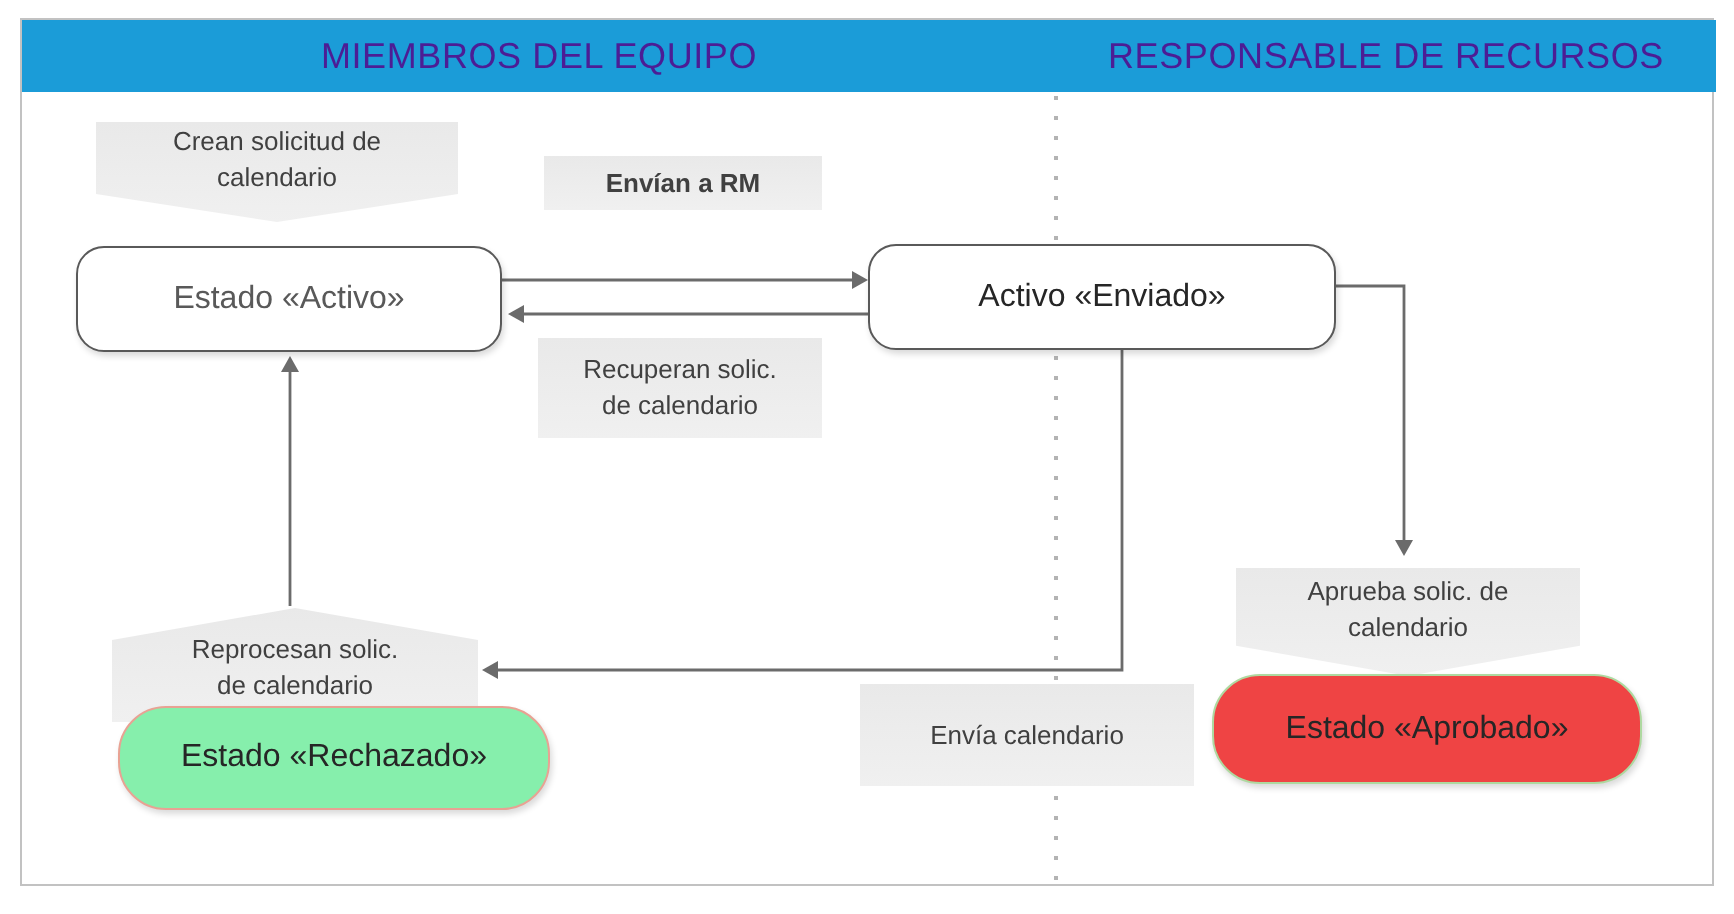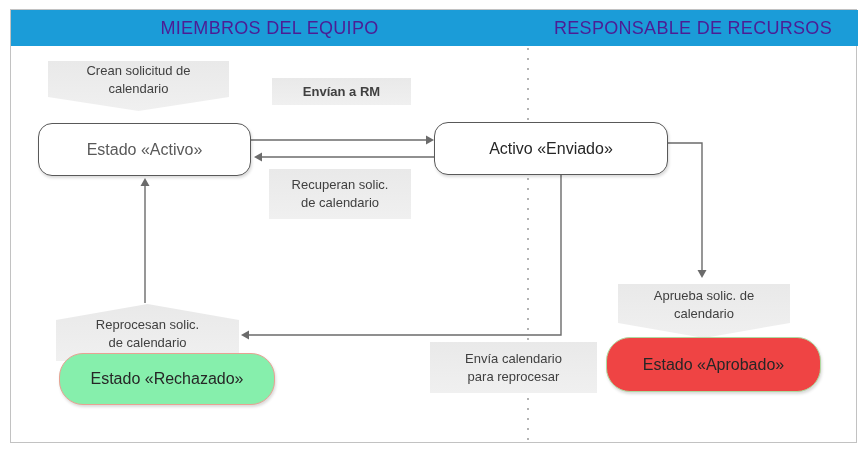--- a/index.html
+++ b/index.html
@@ -129,21 +129,20 @@
     <div>de calendario</div>
   </div>
 
   <div class="action callout-up" style="left:45px; top:294px; width:183px; height:57px;">
     <div>Reprocesan solic.</div>
     <div>de calendario</div>
   </div>
 
   <div class="action" style="left:419px; top:332px; width:167px; height:51px;">
     <div>Envía calendario</div>
-    <div>para reprocesar</div>
   </div>
 
   <div class="action callout-down" style="left:607px; top:274px; width:172px; height:54px;">
     <div>Aprueba solic. de</div>
     <div>calendario</div>
   </div>
 
   <div class="state active" style="left:27px; top:113px; width:213px; height:53px;">
     <span>Estado «Activo»</span>
   </div>

